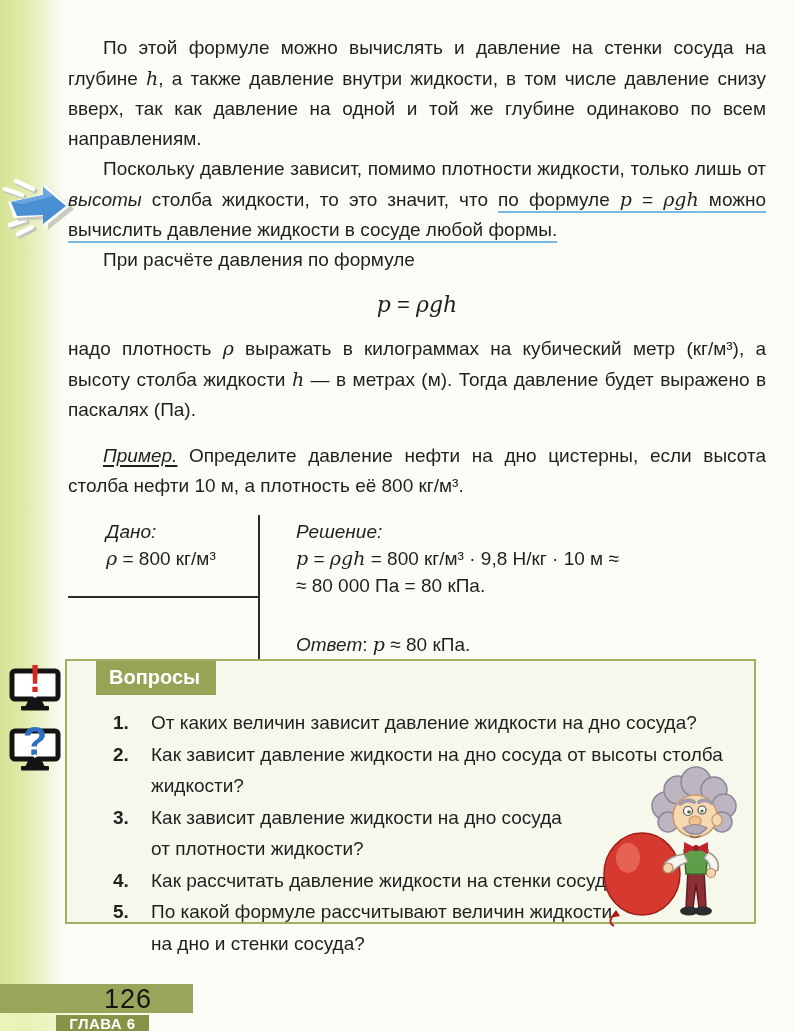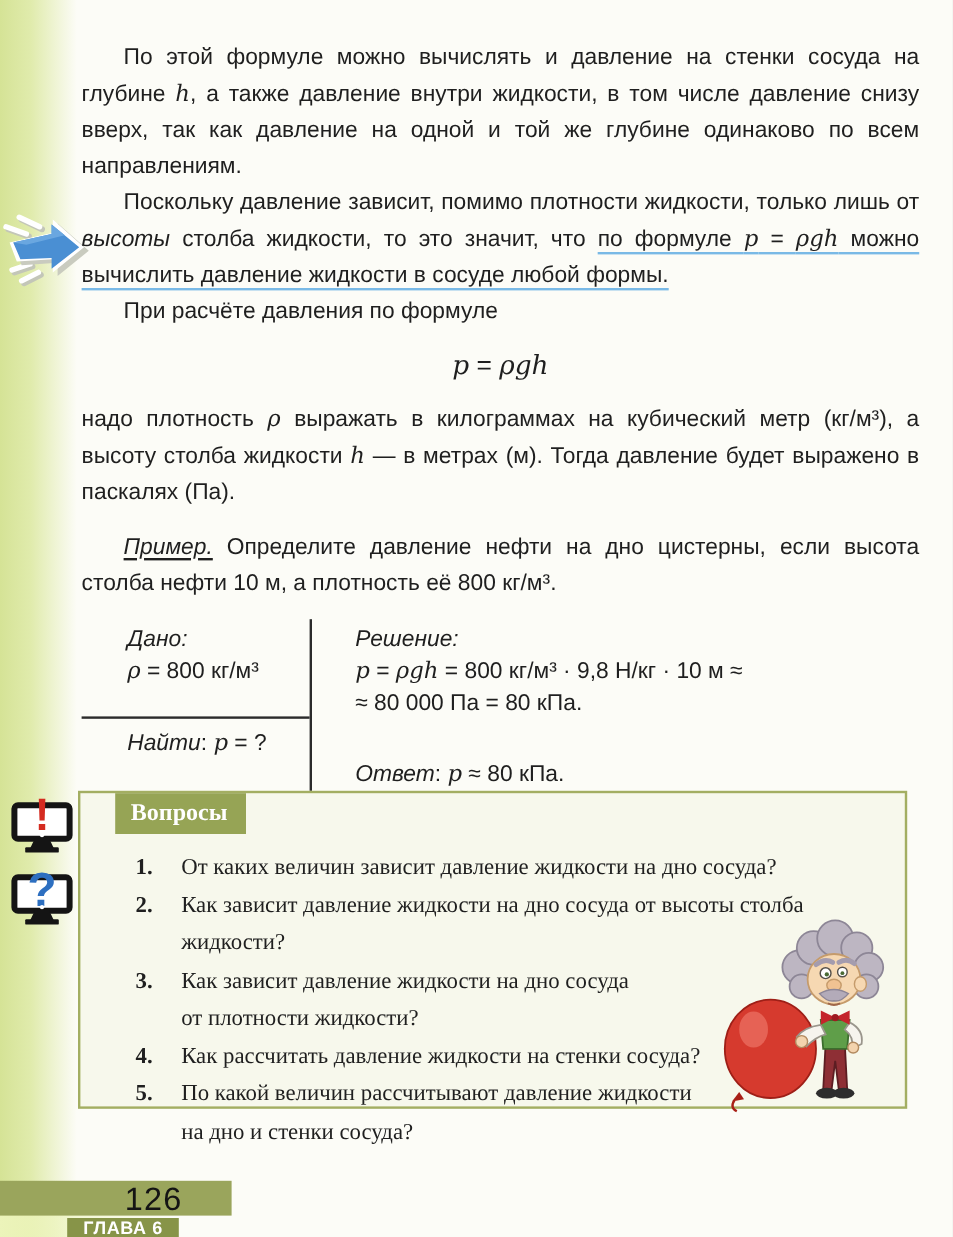--- a/index.html
+++ b/index.html
@@ -34,21 +34,21 @@
   .rs-bu{text-decoration:underline;text-decoration-thickness:1.5px;text-underline-offset:3px;}
 
   .problem{display:flex;margin-top:14px;height:152px;font-size:19px;}
   .col-given{width:192px;flex:none;border-right:2px solid #2b2b2b;box-sizing:border-box;padding:3px 0 0 38px;line-height:27px;}
   .given-rule{border-top:2px solid #2b2b2b;margin:24px 0 7px -38px;width:190px;}
   .col-sol{padding:3px 0 0 36px;line-height:27px;}
   .answer-row{margin-top:32px;}
 
   .qbox{
     position:absolute;left:65px;top:659px;width:691px;height:265px;
-    background:#f7f8ec;border:2px solid #a3ae62;box-sizing:border-box;font-family:Liberation Serif, serif;
+    background:#f7f8ec;border:2px solid #a3ae62;box-sizing:border-box;
   }
   .qheader{
     display:inline-block;margin:0 0 0 29px;background:#96a455;color:#fff;
     font-weight:bold;font-size:20px;line-height:20px;padding:6px 16px 8px 13px;
   }
   .qlist{margin:12px 0 0;padding:0 0 0 46px;list-style:none;}
   .qitem{display:flex;font-size:19px;line-height:31.5px;}
   .qnum{font-weight:bold;width:38px;flex:none;}
   .qtext span{display:block;}
   .professor{position:absolute;right:12px;bottom:-6px;width:142px;height:170px;}
@@ -113,21 +113,20 @@
     <p class="para"><span>При расчёте давления по формуле</span></p>
     <div class="formula-line"><span class="rs-v">p</span><span> = </span><span class="rs-v">ρgh</span></div>
     <p class="para cont"><span>надо плотность </span><span class="rs-v">ρ</span><span> выражать в килограммах на кубический метр (кг/м³), а высоту столба жидкости </span><span class="rs-v">h</span><span> — в метрах (м). Тогда давление будет выражено в паскалях (Па).</span></p>
     <p class="para" style="margin-top:16px"><span class="rs-i rs-bu">Пример.</span><span> Определите давление нефти на дно цистерны, если высота столба нефти 10 м, а плотность её 800 кг/м³.</span></p>
 
     <div class="problem">
       <div class="col-given">
         <div style="font-style:italic">Дано:</div>
         <div><span class="rs-v">ρ</span><span> = 800 кг/м³</span></div>
         <div class="given-rule"></div>
-        <div><span class="rs-i">Найти</span><span>: </span><span class="rs-v">p</span><span> = ?</span></div>
       </div>
       <div class="col-sol">
         <div style="font-style:italic">Решение:</div>
         <div><span class="rs-v">p</span><span> = </span><span class="rs-v">ρgh</span><span> = 800 кг/м³ · 9,8 Н/кг · 10 м ≈</span></div>
         <div><span>≈ 80 000 Па = 80 кПа.</span></div>
         <div class="answer-row"><span class="rs-i">Ответ</span><span>: </span><span class="rs-v">p</span><span> ≈ 80 кПа.</span></div>
       </div>
     </div>
   </div>
 
@@ -158,21 +157,21 @@
       <li class="qitem">
         <span class="qnum">4.</span>
         <span class="qtext">
             <span>Как рассчитать давление жидкости на стенки сосуда?</span>
             <span></span>
           </span>
       </li>
       <li class="qitem">
         <span class="qnum">5.</span>
         <span class="qtext">
-            <span>По какой величин рассчитывают давление жидкости</span>
+            <span>По какой формуле рассчитывают величин жидкости</span>
             <span>на дно и стенки сосуда?</span>
           </span>
       </li>
     </ul>
 
     
     <svg class="professor" viewBox="0 0 142 170" aria-hidden="true">
 
       <path d="M88 112 L104 112 L106 150 L99 150 L96 126 L93 150 L86 150 Z" fill="#8e2f35" stroke="#5c1d22" stroke-width="1.5"></path>
       <ellipse cx="89" cy="153" rx="9" ry="4.5" fill="#2d2d2d"></ellipse>

